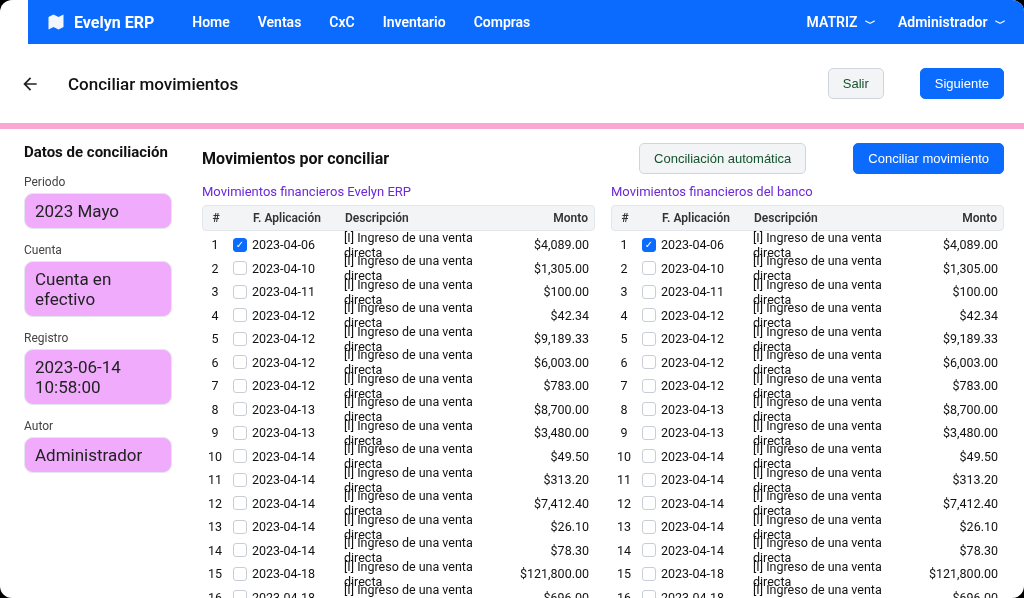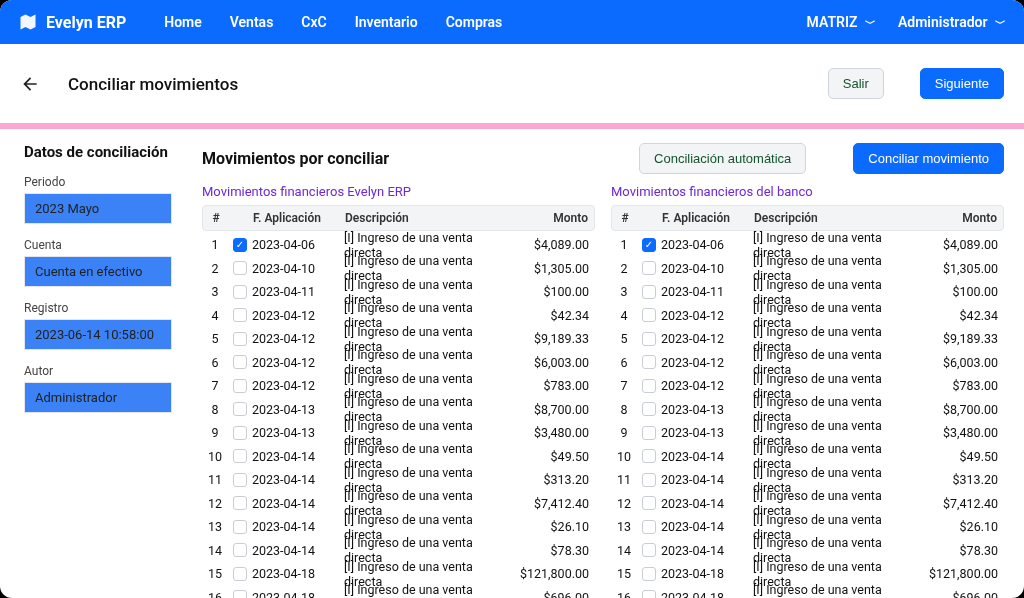--- a/index.html
+++ b/index.html
@@ -25,20 +25,21 @@
   .topnav {
     background: #0b6bff;
     color: #fff;
     height: 44px;
     display: flex;
     align-items: center;
     padding: 0 18px;
     gap: 28px;
     font-weight: 600;
     font-size: 14px;
+    margin-left: 28px;
   }
   .brand {
     display: flex;
     align-items: center;
     gap: 8px;
     font-size: 16px;
     font-weight: 700;
     margin-right: 10px;
   }
   .brand .logo {
@@ -105,25 +106,25 @@
     font-size: 15px;
     font-weight: 700;
     margin-bottom: 14px;
   }
   .field-label {
     font-size: 12px;
     color: #444;
     margin-bottom: 4px;
   }
   .field-box {
-    background: #3b82f6;
+    background: #f0abfc;
     border: 1px solid #e3e6ec;
-    border-radius: 1px;
+    border-radius: 9px;
     padding: 7px 10px;
-    font-size: 13px;
+    font-size: 17px;
     margin-bottom: 14px;
     color: #222;
   }
 
   
   .main {
     flex: 1;
     padding: 14px 20px 0 12px;
     display: flex;
     flex-direction: column;

